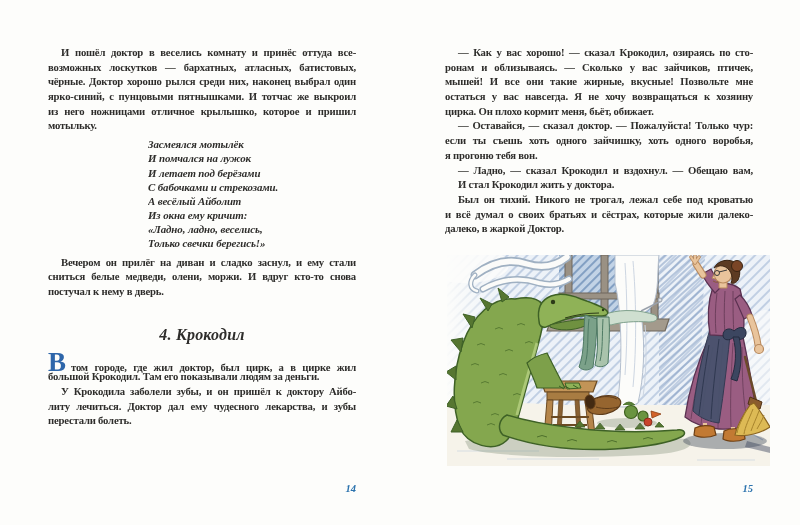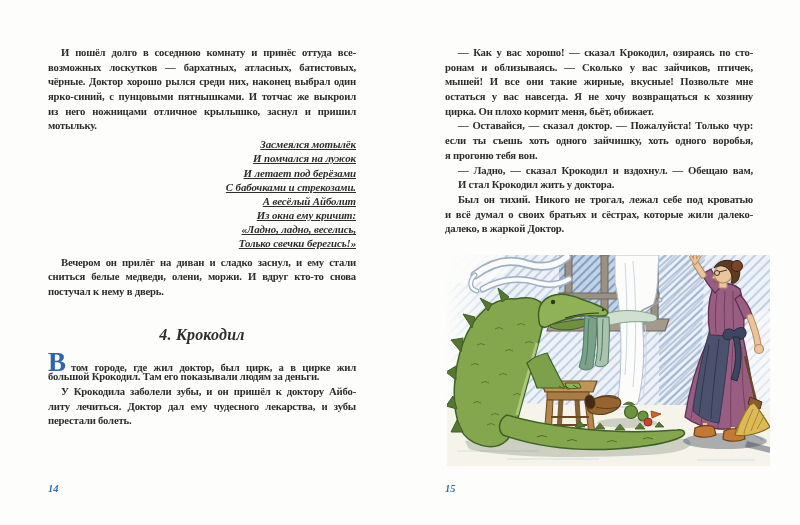--- a/index.html
+++ b/index.html
@@ -11,48 +11,48 @@
   .textcol {
     position:absolute; top:45px; width:308px;
     font-weight:bold; font-size:10.7px; letter-spacing:-0.2px; line-height:14.7px;
   }
   .col-left  { left:48px; }
   .col-right { left:445px; }
   .para .line { text-align:justify; text-align-last:justify; height:14.7px; overflow:hidden; }
   .para .line.last { text-align-last:left; }
   .para.indent .line:first-child { text-indent:13px; }
   .poem { margin:4px 0 4px 100px; font-style:italic; font-size:10.9px; letter-spacing:-0.1px; line-height:14.2px; }
-  .poem .line { text-align:right; text-align-last:auto; height:14.2px; overflow:hidden;text-decoration:underline; }
+  .poem .line { text-align:left; text-align-last:auto; height:14.2px; overflow:hidden; }
   .chapter-heading {
     text-align:center; font-style:italic; font-weight:bold; font-size:16px;
     letter-spacing:0.2px; line-height:16px; margin-top:28px; margin-bottom:12px;
   }
   .dc-line { text-align:justify; text-align-last:justify; height:14.7px; overflow:visible; }
   .dropcap {
     color:#2e66aa; font-size:27px; font-weight:bold; font-style:normal;
     line-height:14.7px; margin-right:5px; letter-spacing:0;
   }
   .folio {
-    position:absolute; top:483px; width:308px; text-align:left;
+    position:absolute; top:483px; width:308px; text-align:right;
     color:#2c73ae; font-weight:bold; font-style:italic; font-size:10.5px;
   }
   .folio-left { left:48px; } .folio-right { left:445px; }
   .illustration { position:absolute; left:447px; top:255px; width:323px; height:211px; }
   .illustration svg { display:block; }
 </style>
 </head>
 <body>
 
 <div class="textcol col-left">
   <div class="para indent">
-      <div class="line">И пошёл долго в соседнюю комнату и принёс оттуда все-</div>
+      <div class="line">И пошёл доктор в веселись комнату и принёс оттуда все-</div>
       <div class="line">возможных лоскутков — бархатных, атласных, батистовых,</div>
       <div class="line">чёрные. Доктор хорошо рылся среди них, наконец выбрал один —</div>
       <div class="line">ярко-синий, с пунцовыми пятнышками. И тотчас же выкроил</div>
-      <div class="line">из него ножницами отличное крылышко, заснул и пришил</div>
+      <div class="line">из него ножницами отличное крылышко, которое и пришил</div>
       <div class="line last">мотыльку.</div>
     </div>
   <div class="poem">
       <div class="line">Засмеялся мотылёк</div>
       <div class="line">И помчался на лужок</div>
       <div class="line">И летает под берёзами</div>
       <div class="line">С бабочками и стрекозами.</div>
       <div class="line">А весёлый Айболит</div>
       <div class="line">Из окна ему кричит:</div>
       <div class="line">«Ладно, ладно, веселись,</div>

